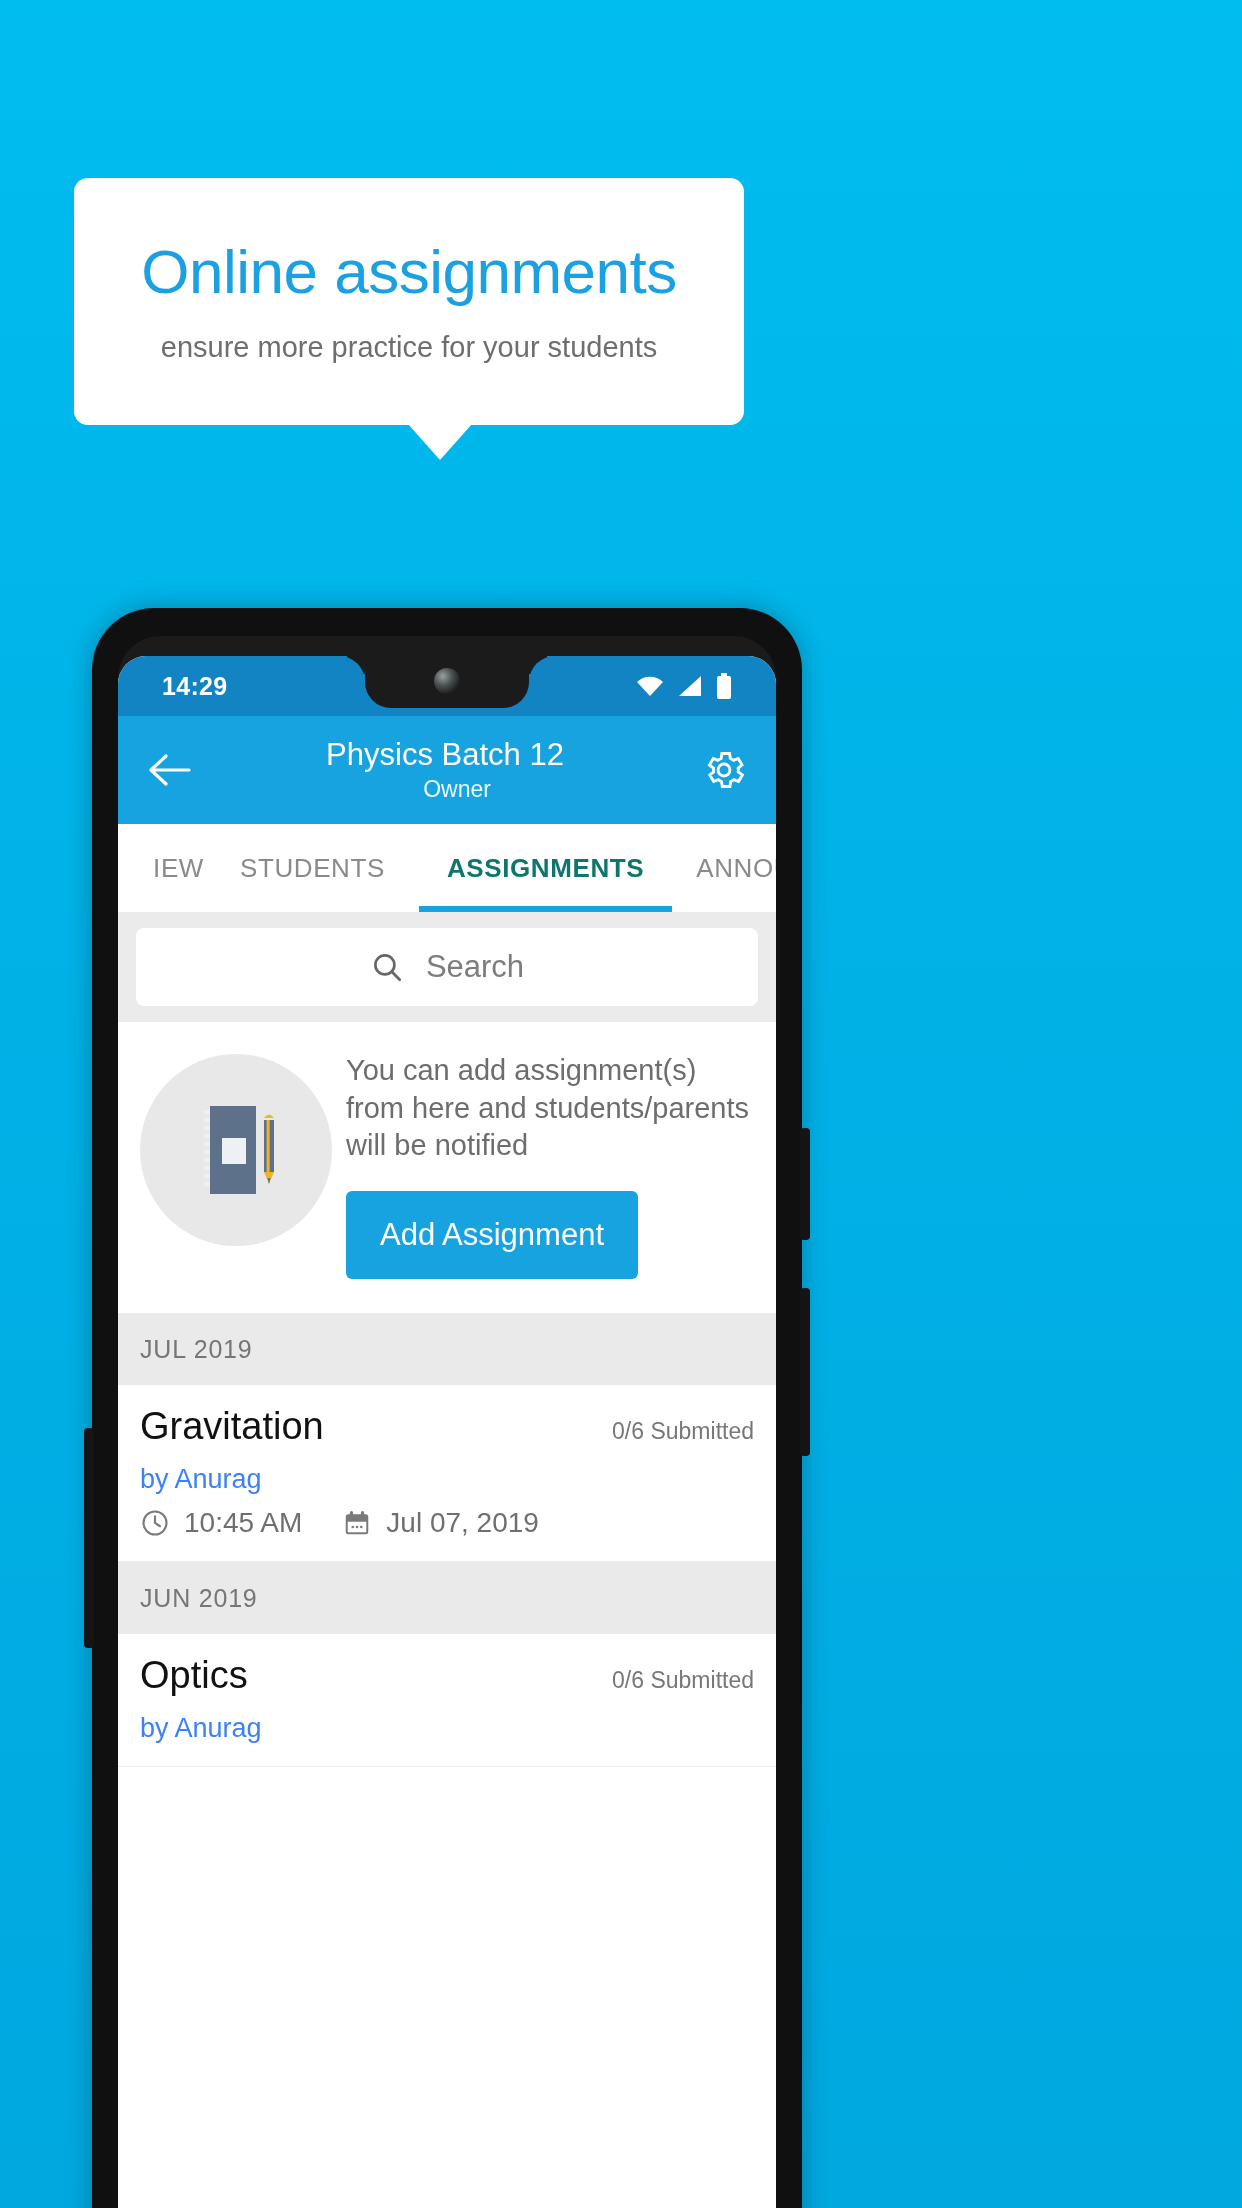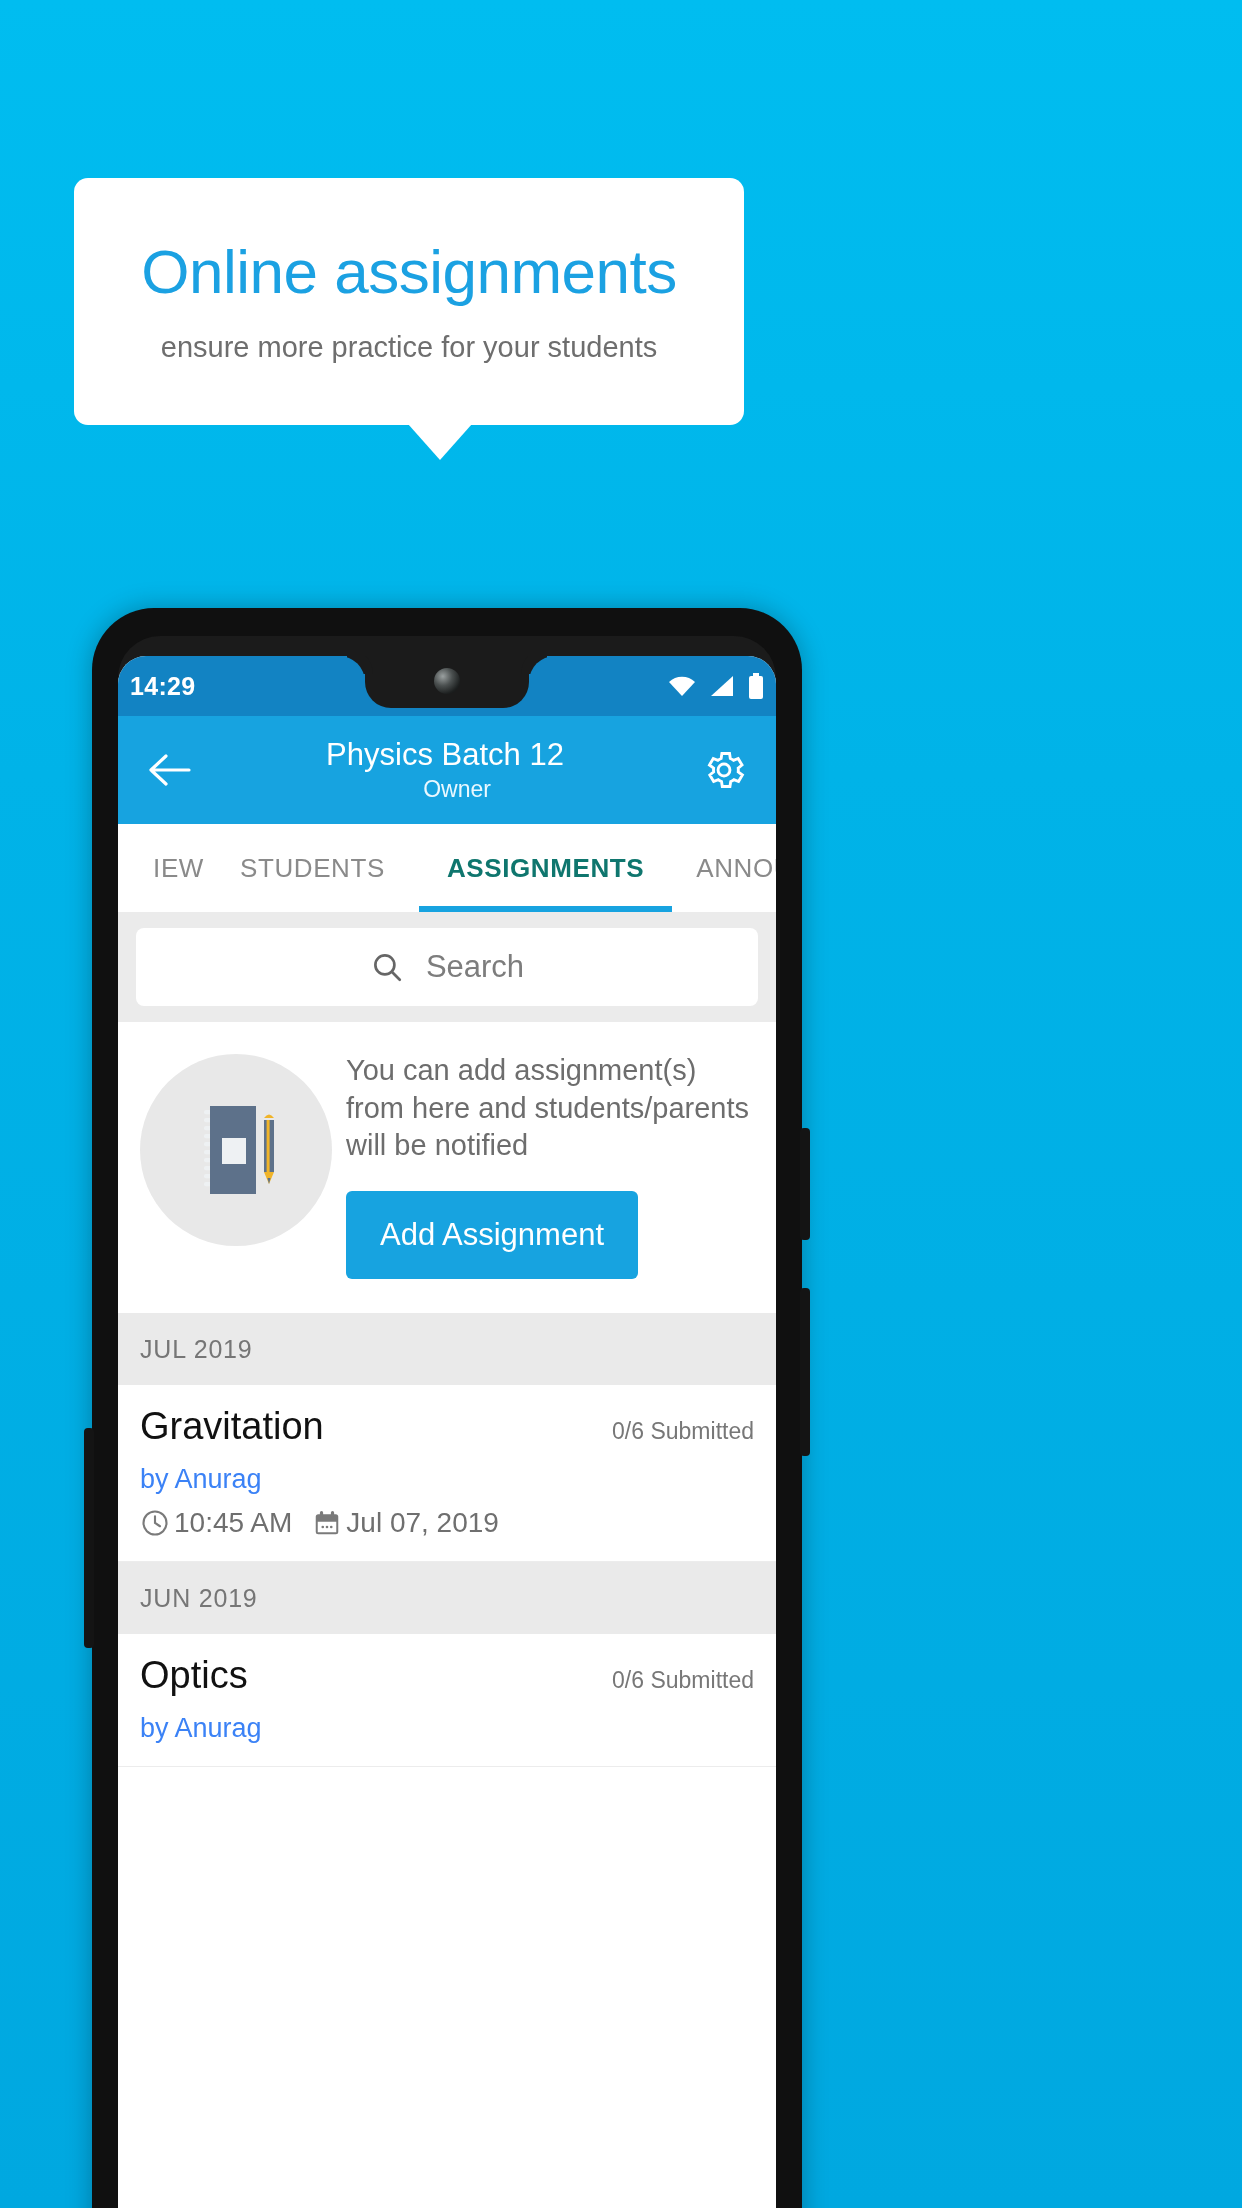--- a/index.html
+++ b/index.html
@@ -89,21 +89,21 @@
   .btn-vol   { right: -8px; top: 680px; width: 10px; height: 168px; }
   .btn-left  { left: -8px; top: 820px; width: 10px; height: 220px; }
 
   
   .statusbar {
     position: relative;
     height: 60px;
     background: #1283c3;
     display: flex;
     align-items: center;
-    padding: 0 12px;
+    padding: 0 44px;
     color: #ffffff;
   }
   .status-time {
     font-size: 25px;
     font-weight: 700;
     letter-spacing: 0.3px;
   }
   .status-icons {
     margin-left: auto;
     display: flex;
@@ -307,21 +307,21 @@
     color: #777777;
   }
   .assignment-author {
     font-size: 27px;
     color: #3b82f6;
     margin-top: 16px;
   }
   .assignment-meta {
     display: flex;
     align-items: center;
-    gap: 4px;
+    gap: 14px;
     margin-top: 12px;
     font-size: 28px;
     color: #6f6f6f;
   }
   .meta-gap { width: 12px; }
   svg { display: block; }
 </style>
 </head>
 <body>
 

